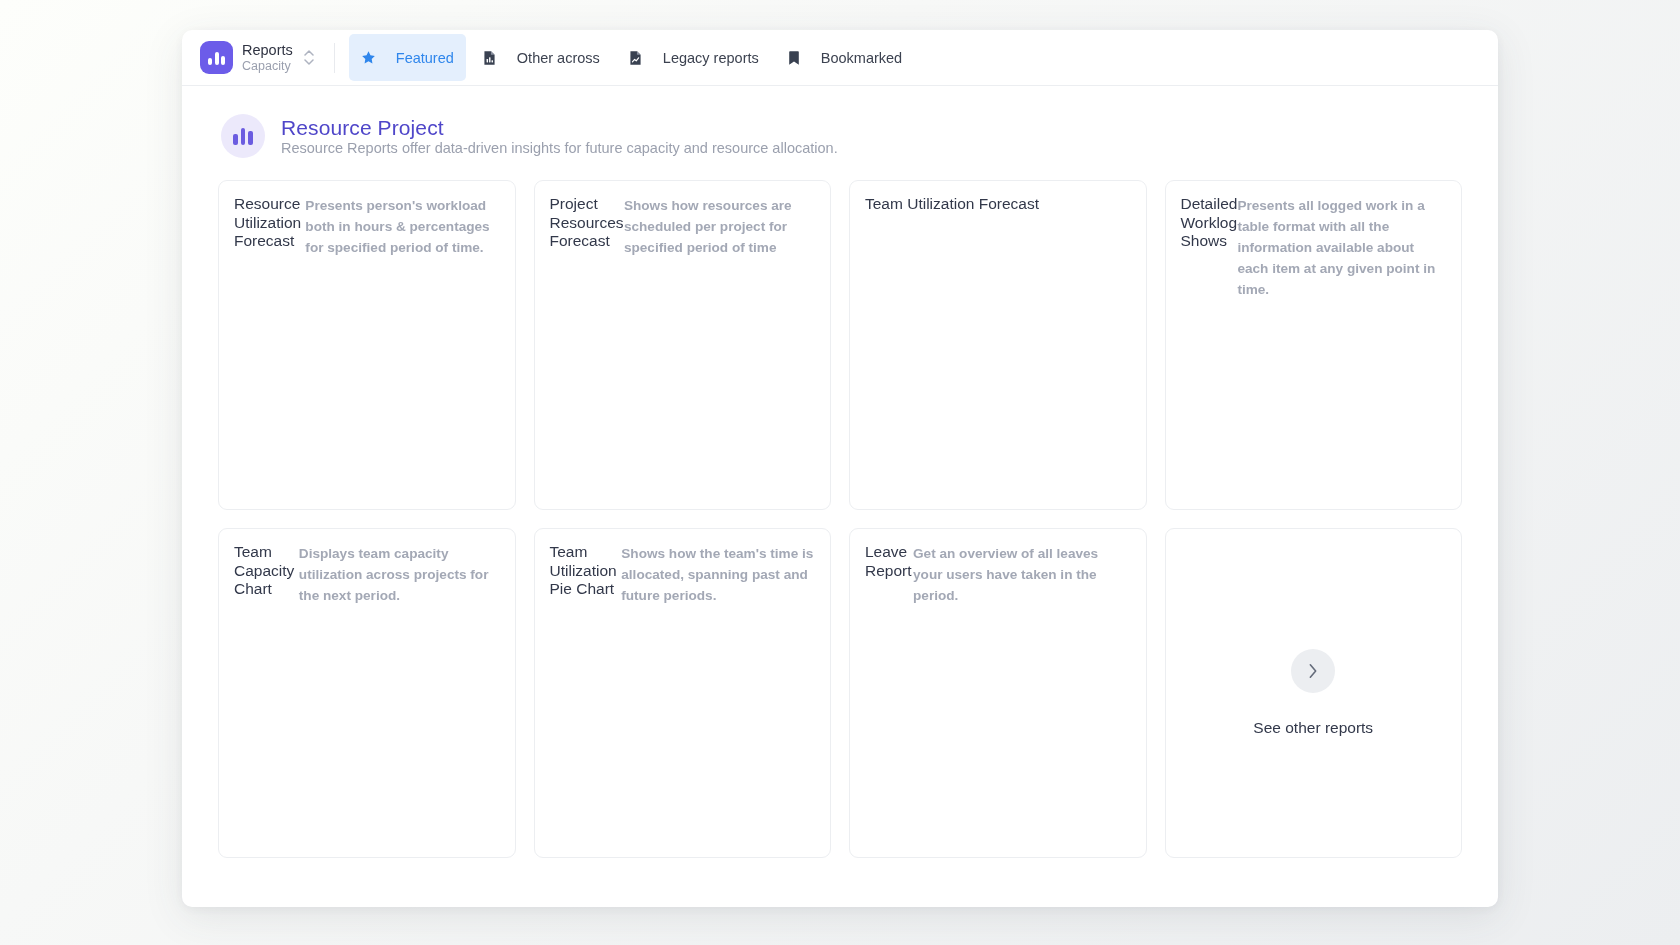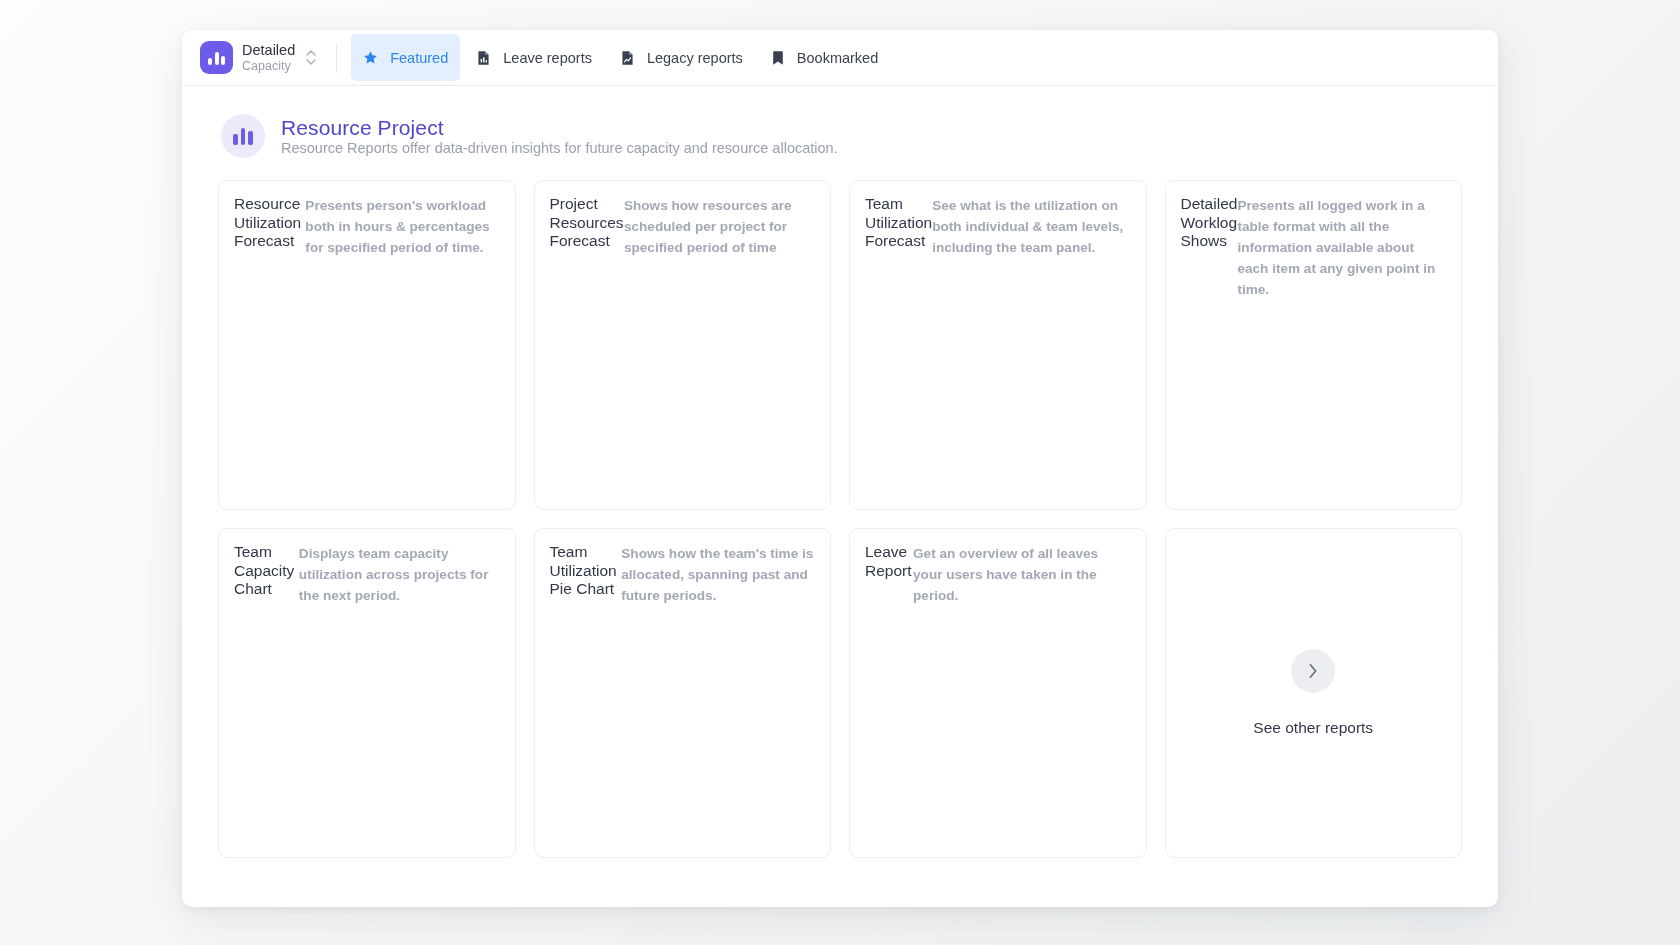--- a/index.html
+++ b/index.html
@@ -70,21 +70,21 @@
     margin-left: 2px; color: #aeb3c0;
   }
   .brand-caret svg { display:block; }
 
   .divider-v {
     width: 1px; height: 30px; background: #e8eaee; margin: 0 10px 0 6px;
   }
 
   .tabs { display: flex; align-items: center; gap: 4px; }
   .tab {
-    display: flex; align-items: center; gap: 12px;
+    display: flex; align-items: center; gap: 20px;
     height: 47px; padding: 0 12px;
     border-radius: 5px;
     font-size: 14.5px;
     color: #3c4250;
     cursor: pointer;
     white-space: nowrap;
   }
   .tab.active { background: #e4effd; color: #2f86ec; }
   .tab .ic { display: flex; align-items: center; }
 
@@ -242,21 +242,21 @@
 
     <div class="topbar">
 
       <div class="brand">
         <div class="brand-logo">
           <i class="b1"></i>
             <i class="b2"></i>
             <i class="b3"></i>
         </div>
         <div class="brand-text">
-          <div class="brand-title">Detailed</div>
+          <div class="brand-title">Reports</div>
           <div class="brand-sub">Capacity</div>
         </div>
         <div class="brand-caret">
           <svg width="10" height="6" viewBox="0 0 10 6">
               <path d="M1 5 L5 1 L9 5" fill="none" stroke="#aeb3c0" stroke-width="1.5" stroke-linecap="round" stroke-linejoin="round"></path>
             </svg>
           <svg width="10" height="6" viewBox="0 0 10 6">
               <path d="M1 1 L5 5 L9 1" fill="none" stroke="#aeb3c0" stroke-width="1.5" stroke-linecap="round" stroke-linejoin="round"></path>
             </svg>
         </div>
@@ -278,21 +278,21 @@
         <div class="tab">
           <span class="ic">
             <svg width="15" height="16" viewBox="0 0 20 22" fill="none">
               <path d="M3 1.6h9l5 5v13.8H3z" fill="#394151"></path>
               <path d="M12 1.6l5 5h-5z" fill="#8a90a0"></path>
               <rect x="6" y="12.5" width="2" height="4.6" fill="#fff" rx=".5"></rect>
               <rect x="9.4" y="10" width="2" height="7.1" fill="#fff" rx=".5"></rect>
               <rect x="12.8" y="14" width="2" height="3.1" fill="#fff" rx=".5"></rect>
             </svg>
           </span>
-          <span>Leave reports</span>
+          <span>Other across</span>
         </div>
 
         <div class="tab">
           <span class="ic">
             <svg width="15" height="16" viewBox="0 0 20 22" fill="none">
               <path d="M3 1.6h9l5 5v13.8H3z" fill="#394151"></path>
               <path d="M12 1.6l5 5h-5z" fill="#8a90a0"></path>
               <path d="M5.8 16.4l3-3.4 2.2 1.8 3.3-4.1" stroke="#fff" stroke-width="1.6" fill="none" stroke-linecap="round" stroke-linejoin="round"></path>
             </svg>
           </span>
@@ -492,21 +492,20 @@
                     <div class="cell" style="width:38px;background:#e9eaec;"></div>
                     <div class="cell" style="width:38px;background:#fbde9a;"></div>
                     <div class="cell" style="width:38px;background:#b9f2d8;"></div>
                     <div class="cell" style="width:38px;background:#fbde9a;"></div>
                   </div>
                 </div>
               </div>
             </div>
           </div>
           <div class="card-title">Team Utilization Forecast</div>
-          <div class="card-desc">See what is the utilization on both individual &amp; team levels, including the team panel.</div>
         </div>
 
         <div class="card">
           <div class="thumb">
             <div class="stack">
               <div class="layer l1"></div>
               <div class="layer l2"></div>
               <div class="layer l3">
                 <div class="minitable">
                   <div class="mrow">

